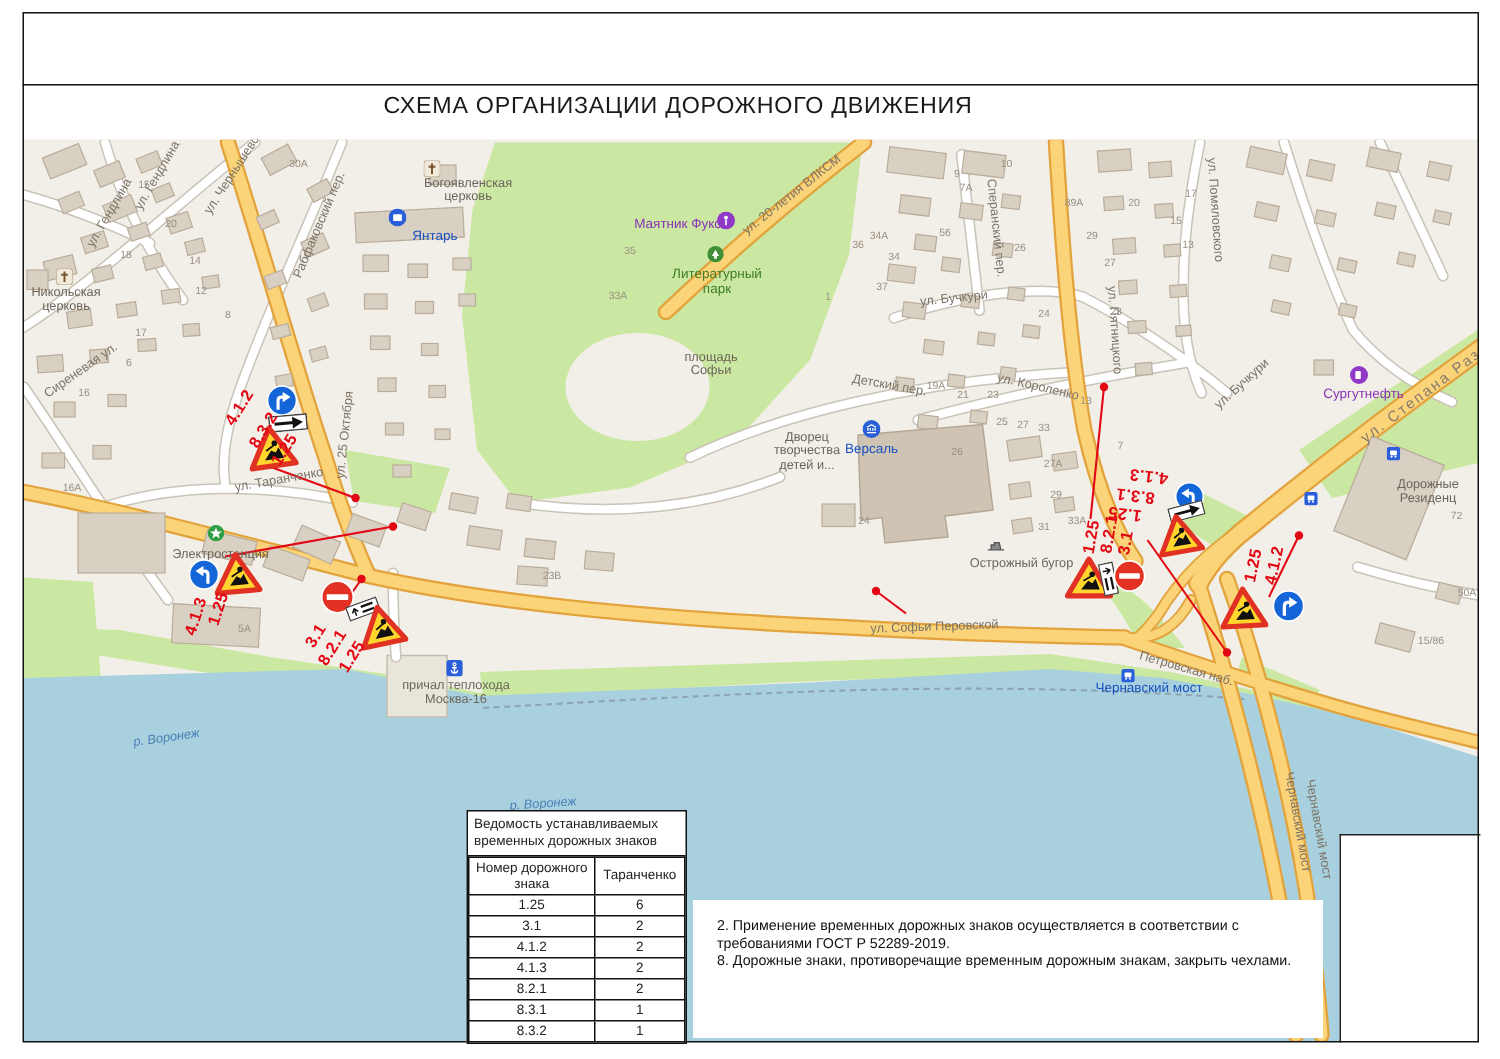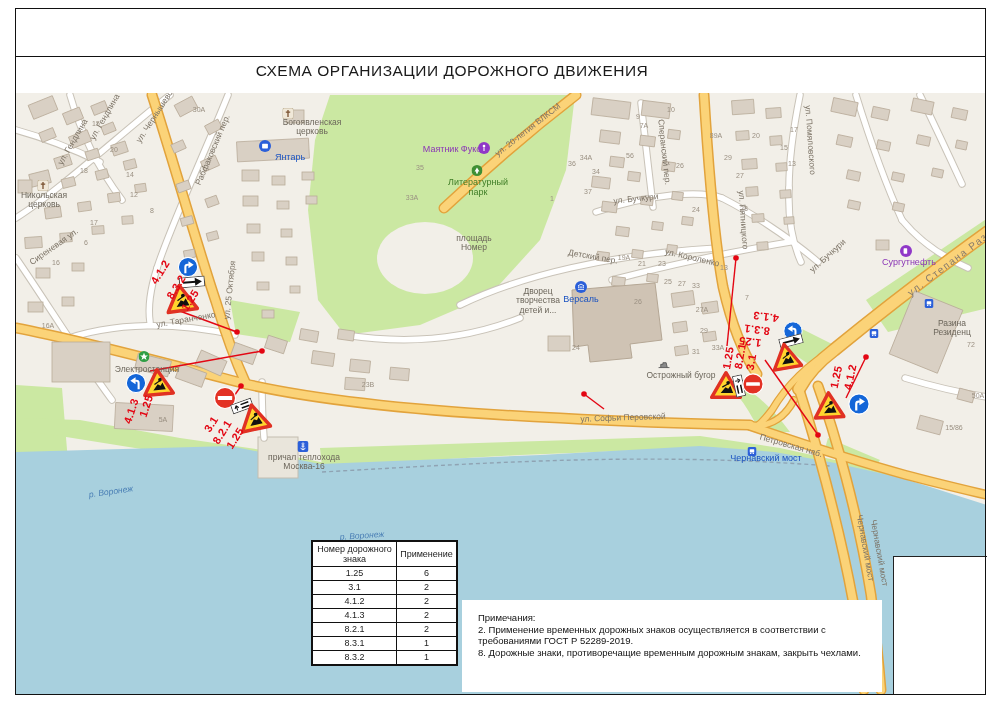--- a/index.html
+++ b/index.html
@@ -290,34 +290,34 @@
         <span class="lbl streetbig" style="left: 940px; top: 165px; transform: translate(-50%, -50%) rotate(-37deg); position: absolute;">ул. Степана Разина</span>
         <span class="lbl street" style="left: 607px; top: 325px; transform: translate(-50%, -50%) rotate(-2deg); position: absolute;">ул. Софьи Перовской</span>
         <span class="lbl street" style="left: 775px; top: 353px; transform: translate(-50%, -50%) rotate(16deg); position: absolute;">Петровская наб.</span>
         <span class="lbl street" style="left: 849px; top: 455px; transform: translate(-50%, -50%) rotate(80deg); position: absolute;">Чернавский мост</span>
         <span class="lbl street" style="left: 863px; top: 460px; transform: translate(-50%, -50%) rotate(80deg); position: absolute;">Чернавский мост</span>
         <span class="lbl bluelabel" style="left: 750px; top: 366px; transform: translate(-50%, -50%) rotate(0deg); position: absolute;">Чернавский мост</span>
         <span class="lbl purple" style="left: 436px; top: 57px; transform: translate(-50%, -50%) rotate(0deg); position: absolute;">Маятник Фуко</span>
         <span class="lbl park" style="left: 462px; top: 95px; transform: translate(-50%, -50%) rotate(0deg); position: absolute;">Литературный
 парк</span>
         <span class="lbl place" style="left: 458px; top: 150px; transform: translate(-50%, -50%) rotate(0deg); position: absolute;">площадь
-Номер</span>
+Софьи</span>
         <span class="lbl place" style="left: 522px; top: 208px; transform: translate(-50%, -50%) rotate(0deg); position: absolute;">Дворец
 творчества
 детей и...</span>
         <span class="lbl bluelabel" style="left: 565px; top: 207px; transform: translate(-50%, -50%) rotate(0deg); position: absolute;">Версаль</span>
         <span class="lbl place" style="left: 646px; top: 283px; transform: translate(-50%, -50%) rotate(0deg); position: absolute; margin-left: 19px;">Острожный бугор</span>
         <span class="lbl place" style="left: 131px; top: 277px; transform: translate(-50%, -50%) rotate(0deg); position: absolute;">Электростанция</span>
         <span class="lbl bluelabel" style="left: 249px; top: 65px; transform: translate(-50%, -50%) rotate(0deg); position: absolute; margin-left: 25px;">Янтарь</span>
         <span class="lbl place" style="left: 296px; top: 34px; transform: translate(-50%, -50%) rotate(0deg); position: absolute;">Богоявленская
 церковь</span>
         <span class="lbl place" style="left: 28px; top: 107px; transform: translate(-50%, -50%) rotate(0deg); position: absolute;">Никольская
 церковь</span>
         <span class="lbl purple" style="left: 893px; top: 170px; transform: translate(-50%, -50%) rotate(0deg); position: absolute;">Сургутнефть</span>
-        <span class="lbl place" style="left: 936px; top: 235px; transform: translate(-50%, -50%) rotate(0deg); position: absolute;">Разина
+        <span class="lbl place" style="left: 936px; top: 235px; transform: translate(-50%, -50%) rotate(0deg); position: absolute;">Дорожные
 Резиденц</span>
         <span class="lbl place" style="left: 288px; top: 369px; transform: translate(-50%, -50%) rotate(0deg); position: absolute;">причал теплохода
 Москва-16</span>
         <span class="lbl water" style="left: 95px; top: 399px; transform: translate(-50%, -50%) rotate(-8deg); position: absolute;">р. Воронеж</span>
         <span class="lbl water" style="left: 346px; top: 443px; transform: translate(-50%, -50%) rotate(-4deg); position: absolute;">р. Воронеж</span>
         <span class="lbl num" style="left: 80px; top: 31px; transform: translate(-50%, -50%) rotate(0deg); position: absolute;">15</span>
         <span class="lbl num" style="left: 98px; top: 57px; transform: translate(-50%, -50%) rotate(0deg); position: absolute;">20</span>
         <span class="lbl num" style="left: 68px; top: 78px; transform: translate(-50%, -50%) rotate(0deg); position: absolute;">18</span>
         <span class="lbl num" style="left: 114px; top: 82px; transform: translate(-50%, -50%) rotate(0deg); position: absolute;">14</span>
         <span class="lbl num" style="left: 118px; top: 102px; transform: translate(-50%, -50%) rotate(0deg); position: absolute;">12</span>
@@ -561,25 +561,26 @@
       </div>
   </div>
 
   <div id="corner-white"></div>
 
   <div id="frame"></div>
   <div id="title-rule"></div>
   <div id="page-title">СХЕМА ОРГАНИЗАЦИИ ДОРОЖНОГО ДВИЖЕНИЯ</div>
 
   <div id="legend">
+    <div class="t-title">Ведомость устанавливаемых временных дорожных знаков</div>
     <table>
       <thead>
         <tr>
           <th style="width:79px">Номер дорожного знака</th>
-          <th>Применение</th>
+          <th>Таранченко</th>
         </tr>
       </thead>
       <tbody id="legend-body">
           <tr>
             <td>1.25</td>
             <td>6</td>
           </tr>
           <tr>
             <td>3.1</td>
             <td>2</td>
@@ -603,21 +604,20 @@
           <tr>
             <td>8.3.2</td>
             <td>1</td>
           </tr>
         </tbody>
     </table>
   </div>
 
   <div id="notes">
     <div class="inner">
-      <div>Примечания:</div>
       <div id="notes-items">
           <div>2. Применение временных дорожных знаков осуществляется в соответствии с требованиями ГОСТ Р 52289-2019.</div>
           <div>8. Дорожные знаки, противоречащие временным дорожным знакам, закрыть чехлами.</div>
         </div>
     </div>
   </div>
 
 </div>
 
 </body></html>

